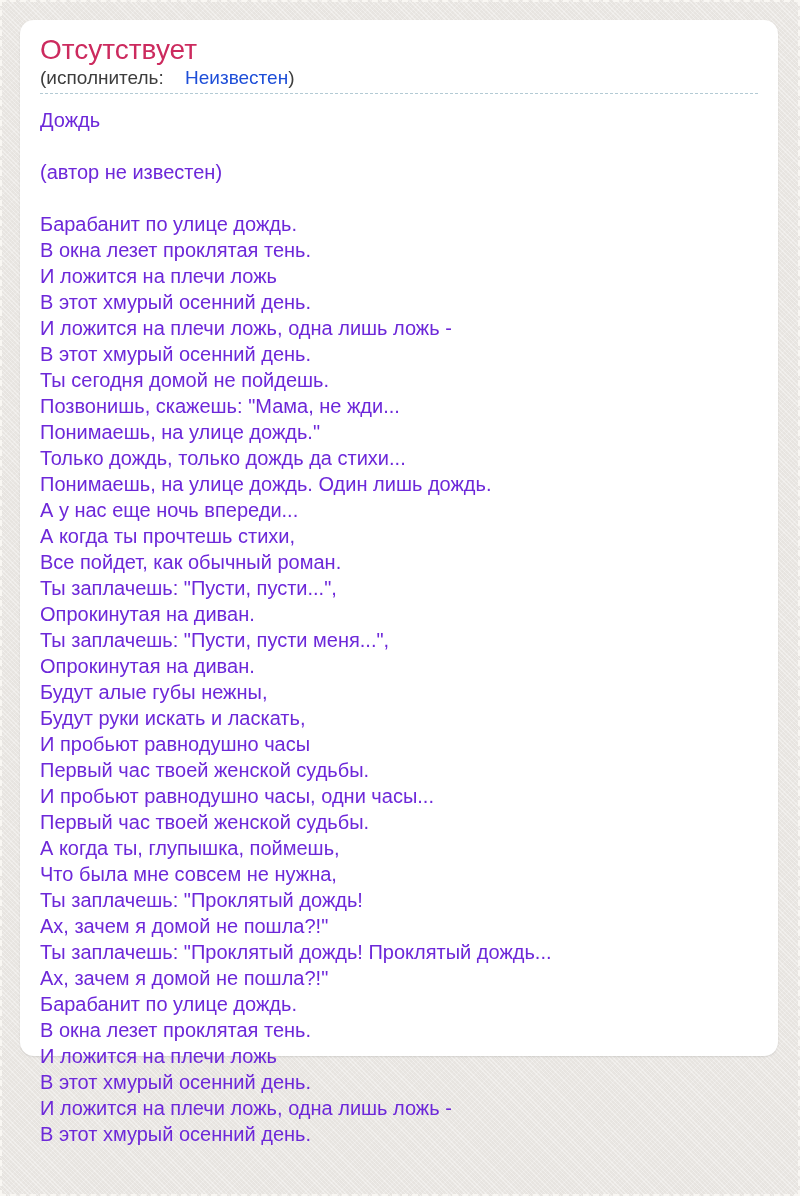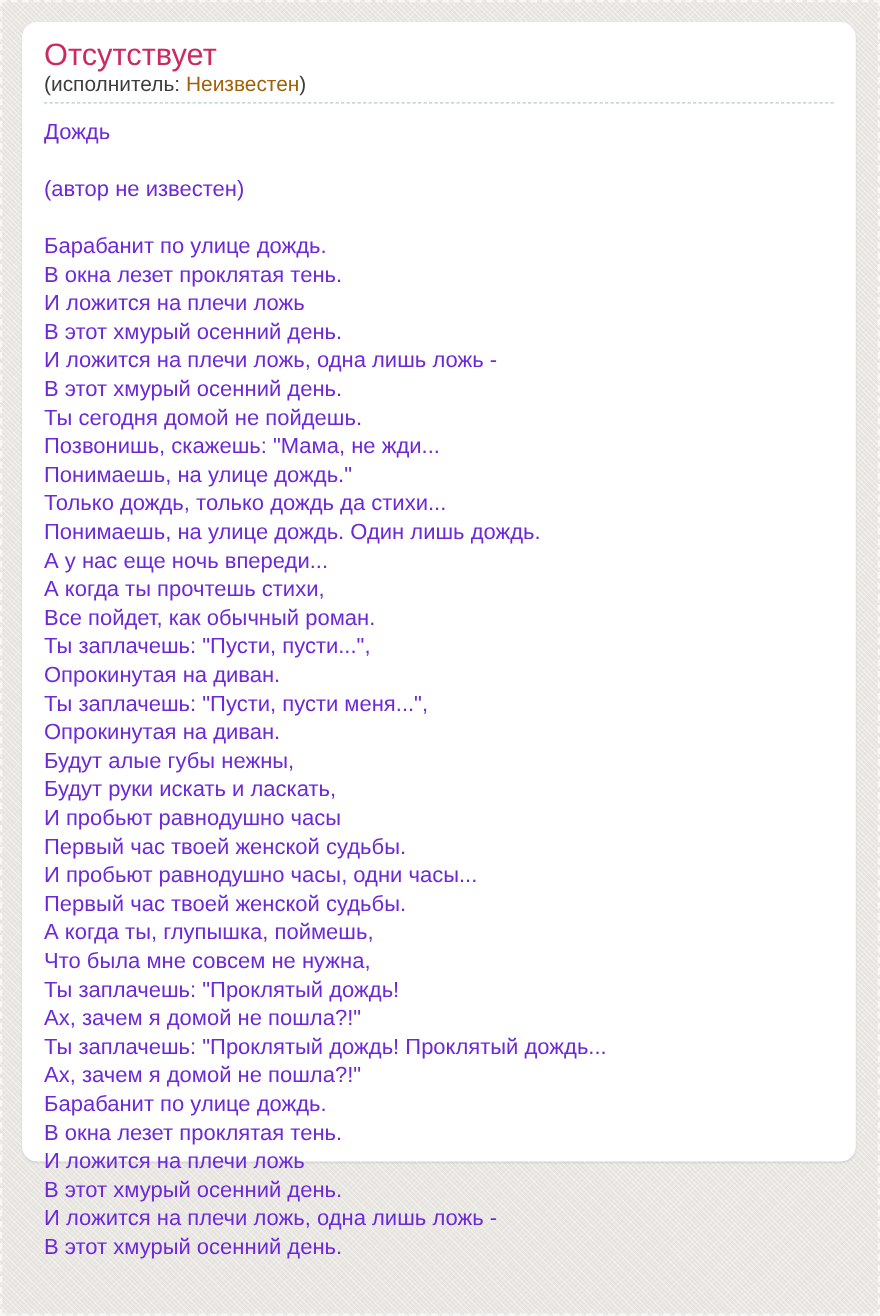--- a/index.html
+++ b/index.html
@@ -44,23 +44,24 @@
     color: #cc2a5e;
   }
   .performer-line {
     font-size: 19px;
     line-height: 24px;
     color: #3d3d3d;
     padding-bottom: 3px;
     border-bottom: 1px dashed #b3cad4;
   }
   .performer-line a {
-    color: #a16207;
+    color: #1d4ed8;
     text-decoration: none;
     cursor: pointer;
+    margin-left: 16px;
   }
   .lyrics {
     margin-top: 13px;
     font-size: 20px;
     line-height: 26px;
     color: #6d28d9;
     white-space: pre-line;
   }
 </style>
 </head>

